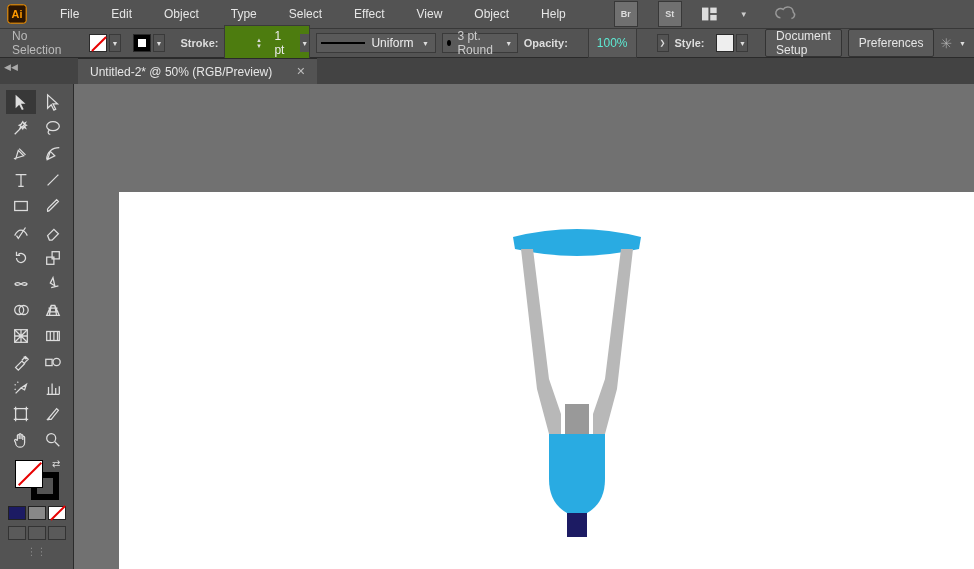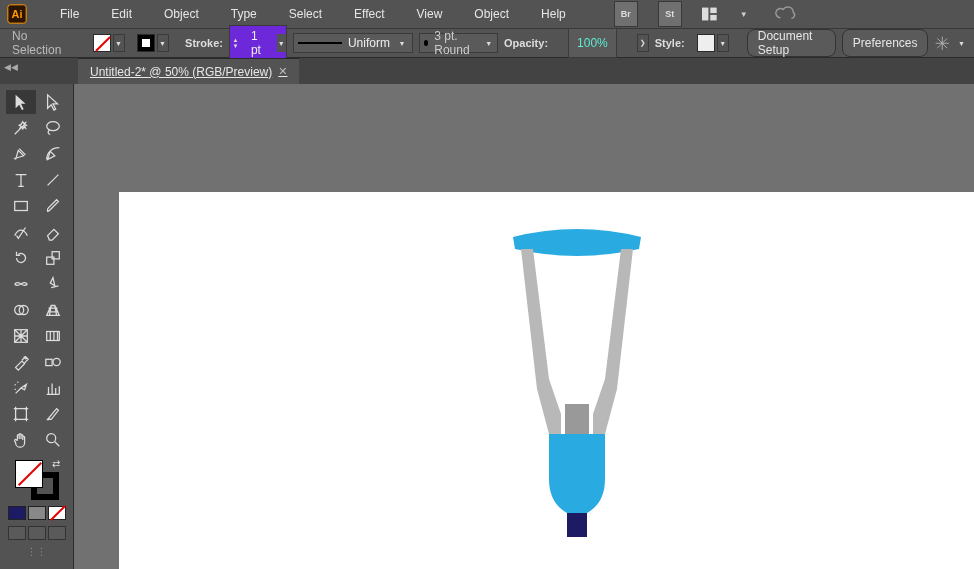--- a/index.html
+++ b/index.html
@@ -19,38 +19,38 @@
 
 .ctrlbar { height: 30px; background: #535353; border-top:1px solid #383838; border-bottom:1px solid #2b2b2b; display:flex; align-items:center; padding:0 8px; gap:6px;}
 .no-sel { color:#bbb; padding:2px 4px;}
 .swatch-group { display:flex; align-items:center; gap:2px; margin-left:6px;}
 .swatch { width:18px; height:18px; border:1px solid #2a2a2a; background:#fff; position:relative;}
 .swatch.none::after { content:""; position:absolute; left:-1px; top:8px; width:20px; height:2px; background:#e80000; transform:rotate(-45deg);}
 .swatch.black { background:#000; display:flex; align-items:center; justify-content:center;}
 .swatch.black::after { content:""; width:8px; height:8px; background:#fff;}
 .mini-drop { width:12px; height:18px; background:#535353; border:1px solid #3a3a3a; display:flex; align-items:center; justify-content:center; font-size:7px; color:#ddd;}
 .ctrl-label { color:#ddd; font-weight:bold; font-size:11px;text-align:right;}
-.stepper { display:flex; align-items:center; border:1px solid #3a3a3a; background:#6d28d9; height:36px;}
+.stepper { display:flex; align-items:center; border:1px solid #3a3a3a; background:#4d7c0f; height:36px;padding-left:28px;}
 .stepper .arrows { width:14px; display:flex; flex-direction:column; font-size:6px; align-items:center; color:#ddd;}
 .stepper .val { padding:0 10px; color:#eee;}
 .profile-box { display:flex; align-items:center; border:1px solid #3a3a3a; background:#5a5a5a; height:20px; padding:0 4px; gap:6px;}
 .profile-line { width:44px; height:2px; background:#000;}
 .profile-box span { color:#eee; }
 .brush-box { display:flex; align-items:center; border:1px solid #3a3a3a; background:#5a5a5a; height:20px; padding:0 4px; gap:6px;}
 .dot { width:6px; height:6px; border-radius:50%; background:#000;}
 .opacity-box { display:flex; align-items:center; gap:20px;}
 .opacity-val { border:1px solid #3a3a3a; background:#5a5a5a; height:30px; padding:0 8px; display:flex; align-items:center; color:#5eead4;}
 .style-swatch { width:18px; height:18px; background:#eee; border:1px solid #2a2a2a;}
-.pill-btn { border:1px solid #333; background:#5a5a5a; color:#e6e6e6; height:28px; padding:0 10px; display:flex; align-items:center; border-radius:8px;}
+.pill-btn { border:1px solid #333; background:#5a5a5a; color:#e6e6e6; height:28px; padding:0 10px; display:flex; align-items:center; border-radius:2px;}
 .star-btn { width:22px; height:20px; display:flex; align-items:center; justify-content:center; color:#bbb;}
 
 
 .tabstrip { height: 26px; background: #434343; display:flex; align-items:flex-end; padding-left:78px;}
 .collapse-handle { position:absolute; left:4px; top:62px; width:14px; height:12px; color:#aaa; font-size:9px;}
-.doc-tab { height:26px; background:#535353; border-top:1px solid #2a2a2a; display:flex; align-items:center; padding:0 12px; color:#e6e6e6; gap:6px;text-decoration:underline;}
+.doc-tab { height:26px; background:#535353; border-top:1px solid #2a2a2a; display:flex; align-items:center; padding:0 12px; color:#e6e6e6; gap:24px;}
 .doc-tab .close { color:#bbb; font-size:11px; }
 
 
 .workarea { position:absolute; left:0; top:84px; right:0; bottom:0; display:flex; }
 .toolbox { width:74px; background:#535353; border-right:1px solid #2b2b2b; display:flex; flex-direction:column; align-items:center; padding-top:6px; gap:2px;}
 .tool-row { display:flex; gap:2px;}
 .tool { width:30px; height:24px; display:flex; align-items:center; justify-content:center; color:#ddd; position:relative;}
 .tool.active { background:#383838;}
 .tool svg { width:18px; height:18px; stroke:#ddd; fill:none; stroke-width:1.4;}
 .tool .filled { fill:#ddd; stroke:none;}

